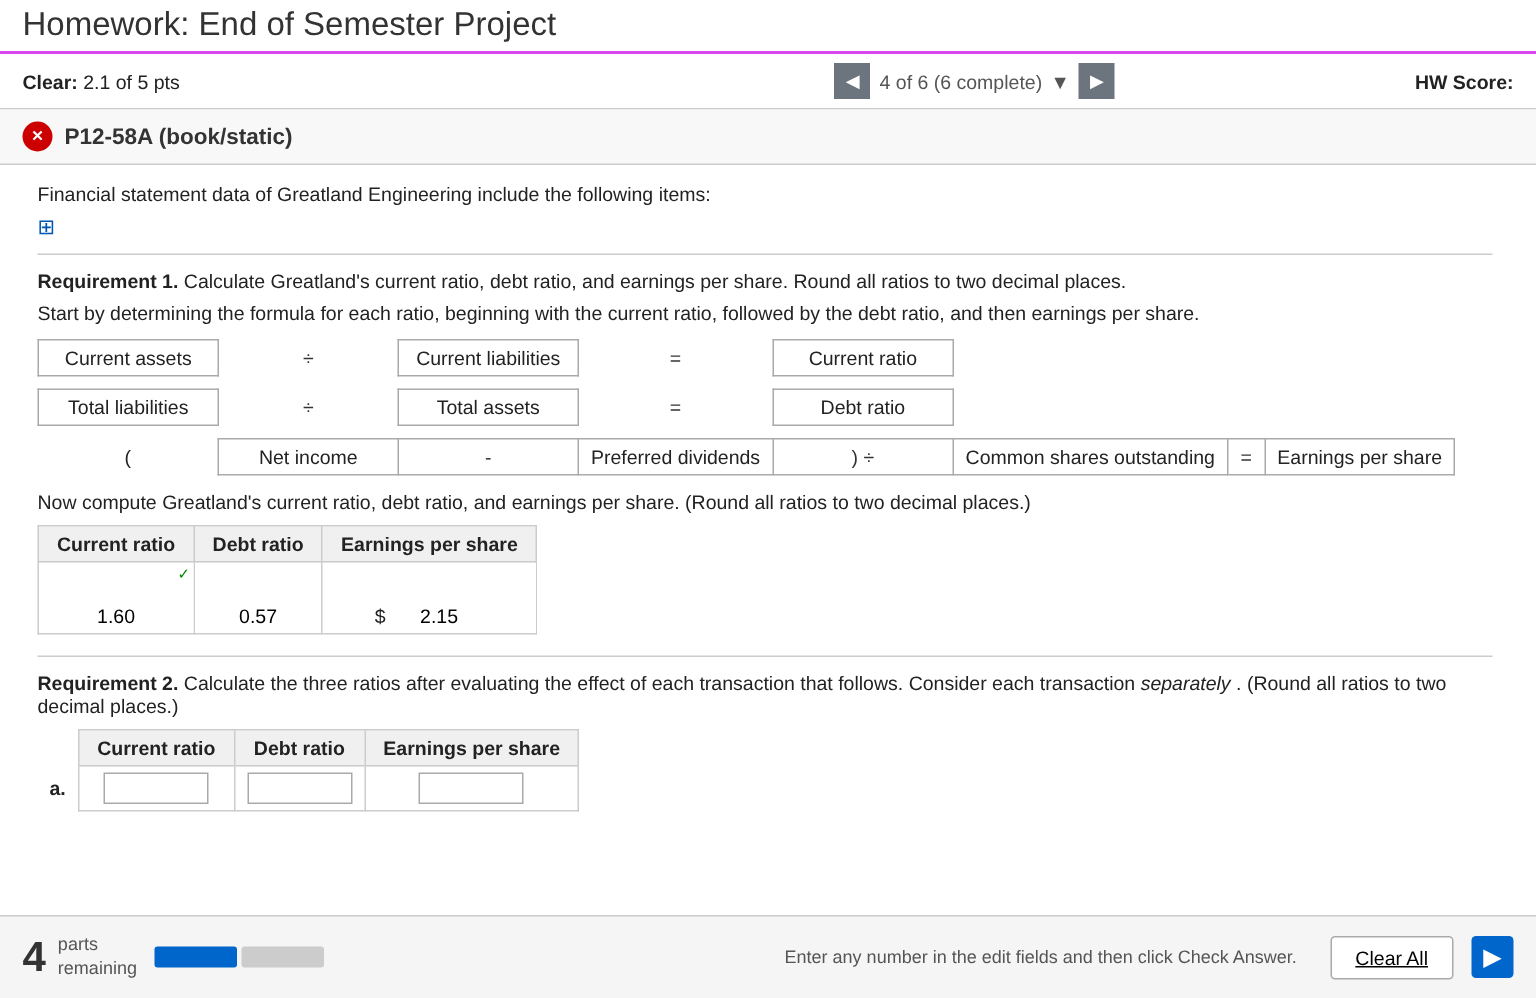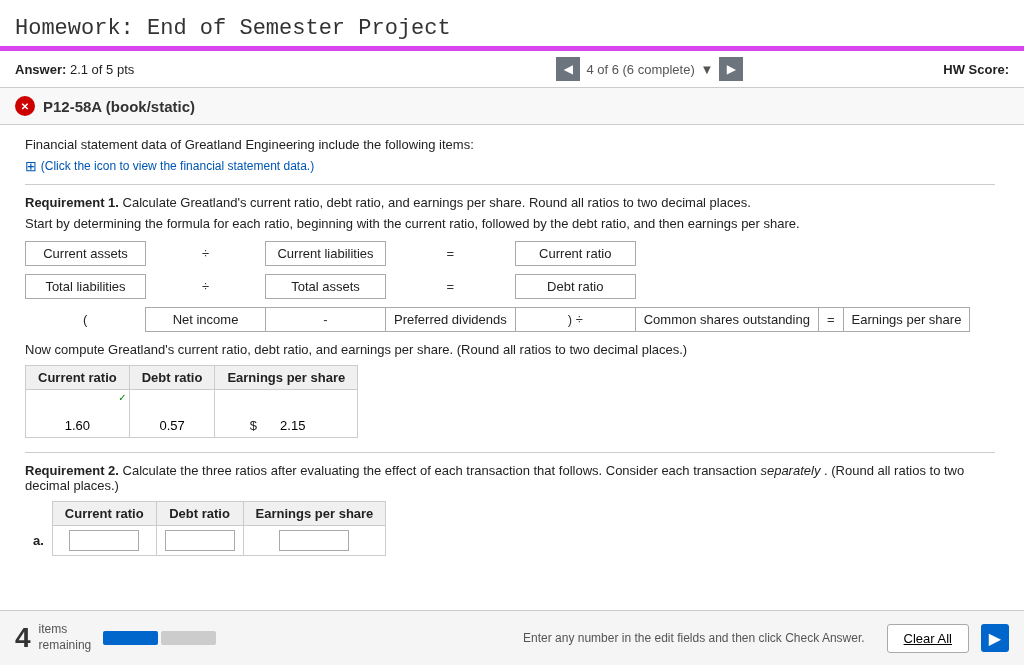--- a/index.html
+++ b/index.html
@@ -1,18 +1,18 @@
 <!DOCTYPE html>
 <html><head>
   <meta charset="utf-8">
   <style>
     * { box-sizing: border-box; margin: 0; padding: 0; }
     body { font-family: Arial, sans-serif; font-size: 13px; color: #222; background: #fff; }
 
-    #header { padding: 16px 15px 5px 15px; border-bottom: 5px solid #d946ef; font-family: Liberation Mono, monospace; }
+    #header { padding: 3px 15px 5px 15px; border-bottom: 2px solid #d946ef; }
     #header h1 { font-size: 22px; font-weight: normal; color: #333; }
 
     #score-bar { display: flex; align-items: center; padding: 6px 15px; border-bottom: 1px solid #ccc; }
     #score-bar .score-label { font-weight: bold; font-size: 13px; }
     #score-bar .score-value { font-size: 13px; margin-right: auto; }
     .nav-controls { display: flex; align-items: center; gap: 6px; }
     .nav-btn { width: 24px; height: 24px; background: #6c757d; color: #fff; border: none; cursor: pointer; font-size: 12px; display: flex; align-items: center; justify-content: center; }
     .nav-label { font-size: 13px; color: #555; }
     .hw-score { margin-left: 200px; font-size: 13px; font-weight: bold; }
 
@@ -77,21 +77,21 @@
     .paren-cell { border: none !important; background: transparent !important; font-size: 13px; }
   </style>
 </head>
 <body>
 
 <div id="header">
   <h1>Homework: End of Semester Project</h1>
 </div>
 
 <div id="score-bar">
-  <span class="score-label">Answer:</span>&nbsp;
+  <span class="score-label">Clear:</span>&nbsp;
   <span class="score-value">2.1 of 5 pts</span>
   <div class="nav-controls">
     <button class="nav-btn">
       <span>◀</span>
     </button>
     <span class="nav-label">
       <span>4 of 6 (6 complete)</span>
       <span style="margin-left:2px;">▼</span>
     </span>
     <button class="nav-btn">
@@ -106,21 +106,20 @@
     <span>✕</span>
   </div>
   <span class="problem-title">P12-58A (book/static)</span>
 </div>
 
 <div id="content">
   <p class="problem-desc">Financial statement data of Greatland Engineering include the following items:</p>
   <p>
     <a href="#" class="icon-link">
       <span style="color:#0056b3; font-size:14px;">⊞</span>
-      <span>(Click the icon to view the financial statement data.)</span>
     </a>
   </p>
 
   <hr class="divider">
 
   <p class="req-title">
     <strong>Requirement 1.</strong>
     <span>Calculate Greatland's current ratio, debt ratio, and earnings per share. Round all ratios to two decimal places.</span>
   </p>
   <p class="req-desc">Start by determining the formula for each ratio, beginning with the current ratio, followed by the debt ratio, and then earnings per share.</p>
@@ -220,21 +219,21 @@
         </td>
       </tr>
     </tbody>
   </table>
 </div>
 
 <div id="bottom-bar">
   <div class="parts-info">
     <span class="parts-number">4</span>
     <div class="parts-text">
-      <div>items</div>
+      <div>parts</div>
       <div>remaining</div>
     </div>
   </div>
   <div class="progress-bar-container">
     <div class="progress-seg-filled"></div>
     <div class="progress-seg-empty"></div>
   </div>
   <span class="enter-text">Enter any number in the edit fields and then click Check Answer.</span>
   <button class="clear-all-btn">
     <span>Clear All</span>

